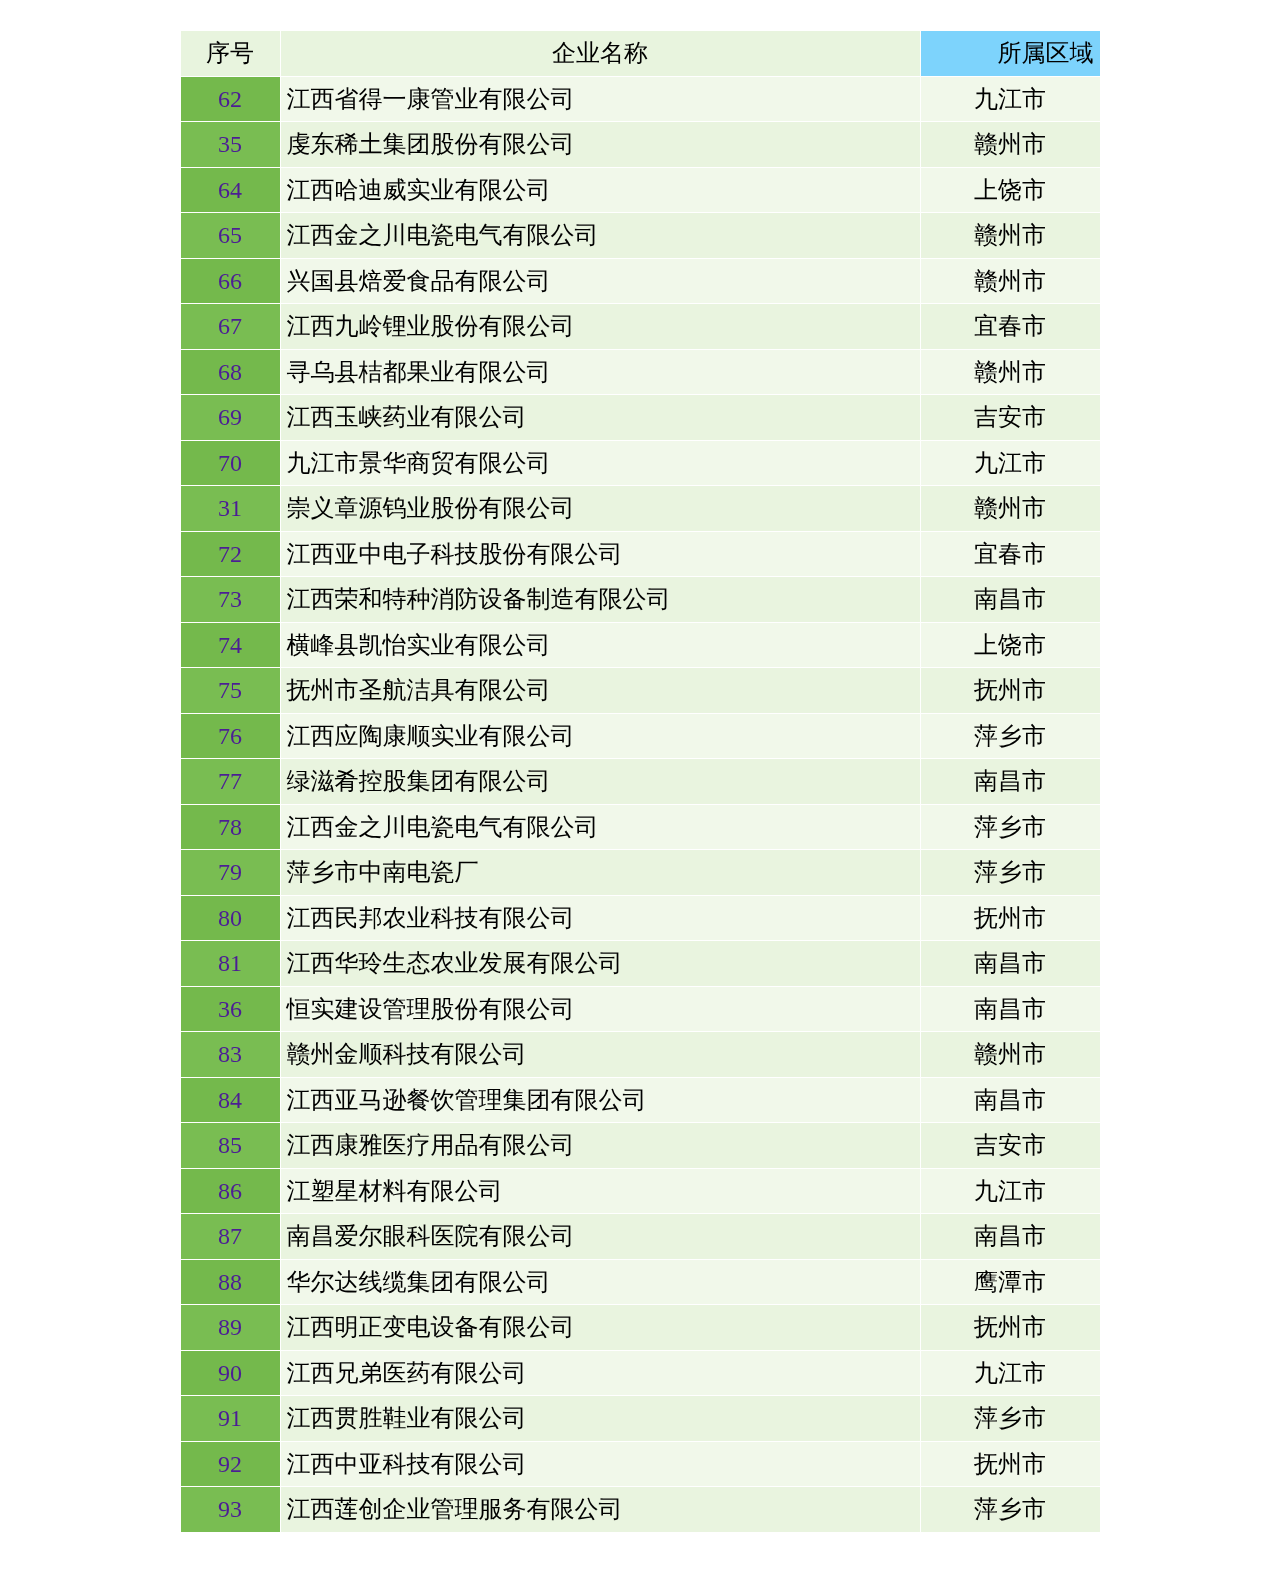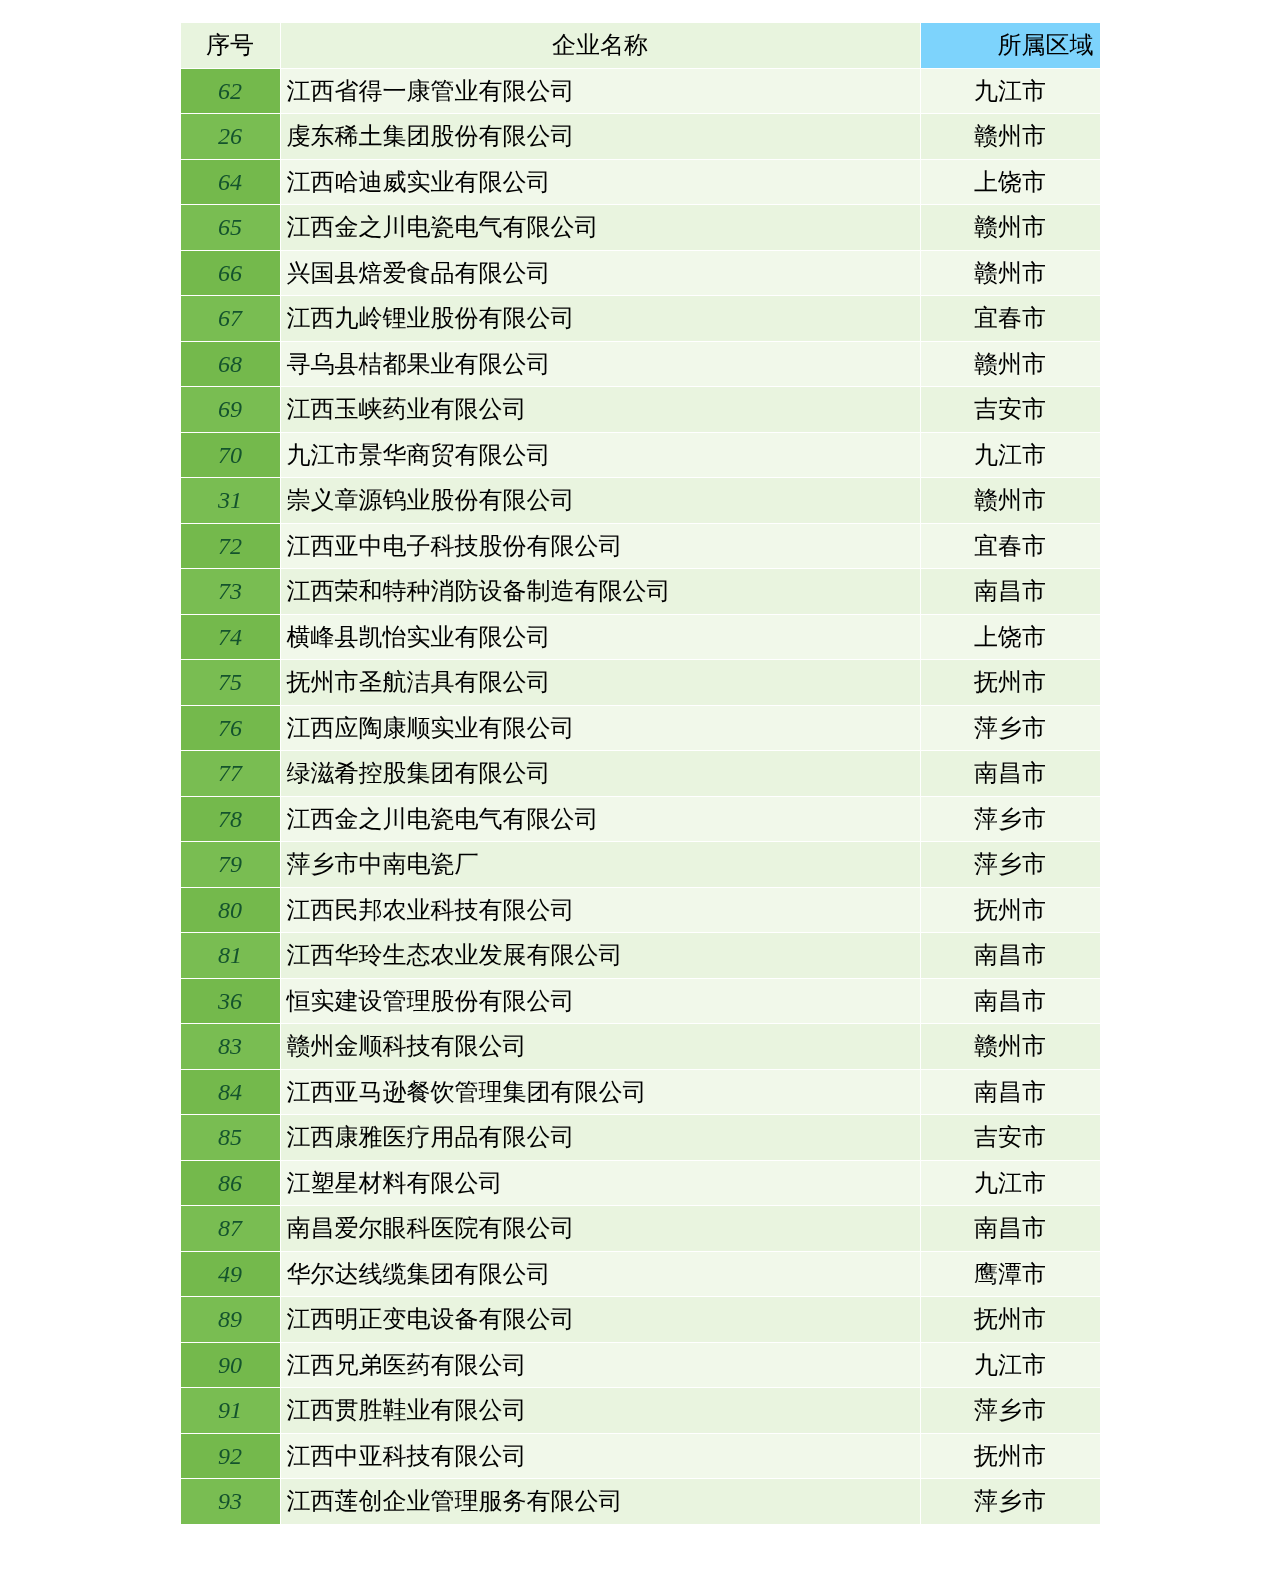--- a/index.html
+++ b/index.html
@@ -15,21 +15,21 @@
   }
   .page {
     position: relative;
     width: 1280px;
     height: 1577px;
     box-sizing: border-box;
     padding: 22px 0 0 0;
   }
   table.enterprise-table {
     border-collapse: collapse;
-    margin: 0 auto;
+    margin: 8px auto;
     width: 920px;
     table-layout: fixed;
   }
   table.enterprise-table col.c-index { width: 100px; }
   table.enterprise-table col.c-name  { width: 640px; }
   table.enterprise-table col.c-area  { width: 180px; }
 
   table.enterprise-table th,
   table.enterprise-table td {
     border: 1px solid #ffffff;
@@ -47,24 +47,23 @@
     text-align: center;
     font-size: 24px;
   }
   thead th.h-index { background: #e8f4de; }
   thead th.h-name  { background: #e8f4de; }
   thead th.h-area  { background: #7dd3fc; text-align: right; }
 
   
   td.cell-index {
     background: #76bb4f;
-    color: #14532d;
+    color: #4c1d95;
     text-align: center;
     font-size: 24px;
-    font-style: italic;
   }
   td.cell-name {
     background: #eef7e6;
     text-align: left;
     padding-left: 16px;
   }
   td.cell-area {
     background: #eef7e6;
     text-align: center;
   }
@@ -100,21 +99,21 @@
         <th class="h-area">所属区域</th>
       </tr>
     </thead>
     <tbody id="table-body">
         <tr>
           <td class="cell-index">62</td>
           <td class="cell-name">江西省得一康管业有限公司</td>
           <td class="cell-area">九江市</td>
         </tr>
         <tr>
-          <td class="cell-index">26</td>
+          <td class="cell-index">35</td>
           <td class="cell-name">虔东稀土集团股份有限公司</td>
           <td class="cell-area">赣州市</td>
         </tr>
         <tr>
           <td class="cell-index">64</td>
           <td class="cell-name">江西哈迪威实业有限公司</td>
           <td class="cell-area">上饶市</td>
         </tr>
         <tr>
           <td class="cell-index">65</td>
@@ -225,21 +224,21 @@
           <td class="cell-index">86</td>
           <td class="cell-name">江塑星材料有限公司</td>
           <td class="cell-area">九江市</td>
         </tr>
         <tr>
           <td class="cell-index">87</td>
           <td class="cell-name">南昌爱尔眼科医院有限公司</td>
           <td class="cell-area">南昌市</td>
         </tr>
         <tr>
-          <td class="cell-index">49</td>
+          <td class="cell-index">88</td>
           <td class="cell-name">华尔达线缆集团有限公司</td>
           <td class="cell-area">鹰潭市</td>
         </tr>
         <tr>
           <td class="cell-index">89</td>
           <td class="cell-name">江西明正变电设备有限公司</td>
           <td class="cell-area">抚州市</td>
         </tr>
         <tr>
           <td class="cell-index">90</td>

